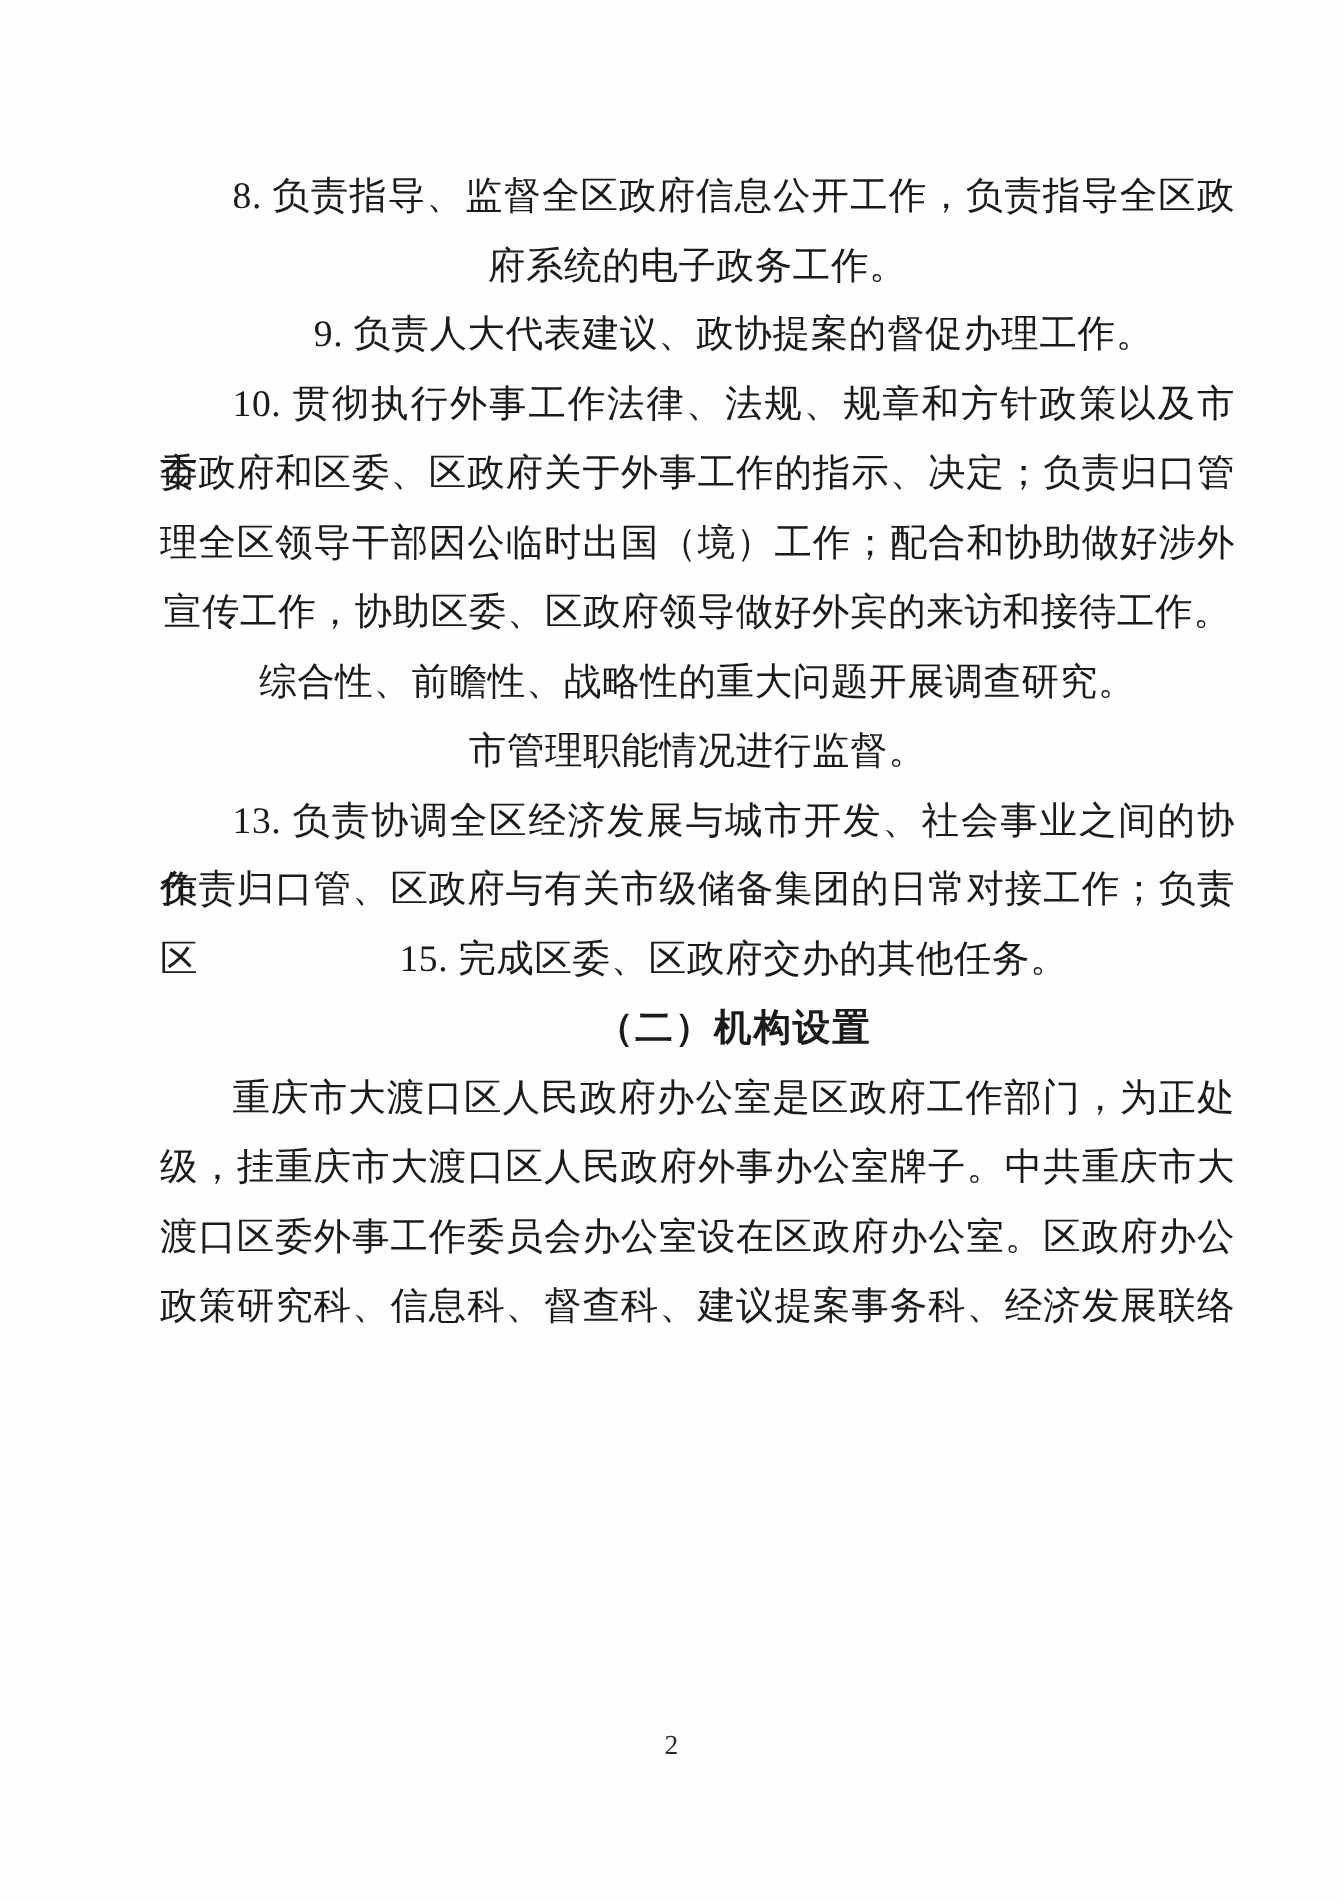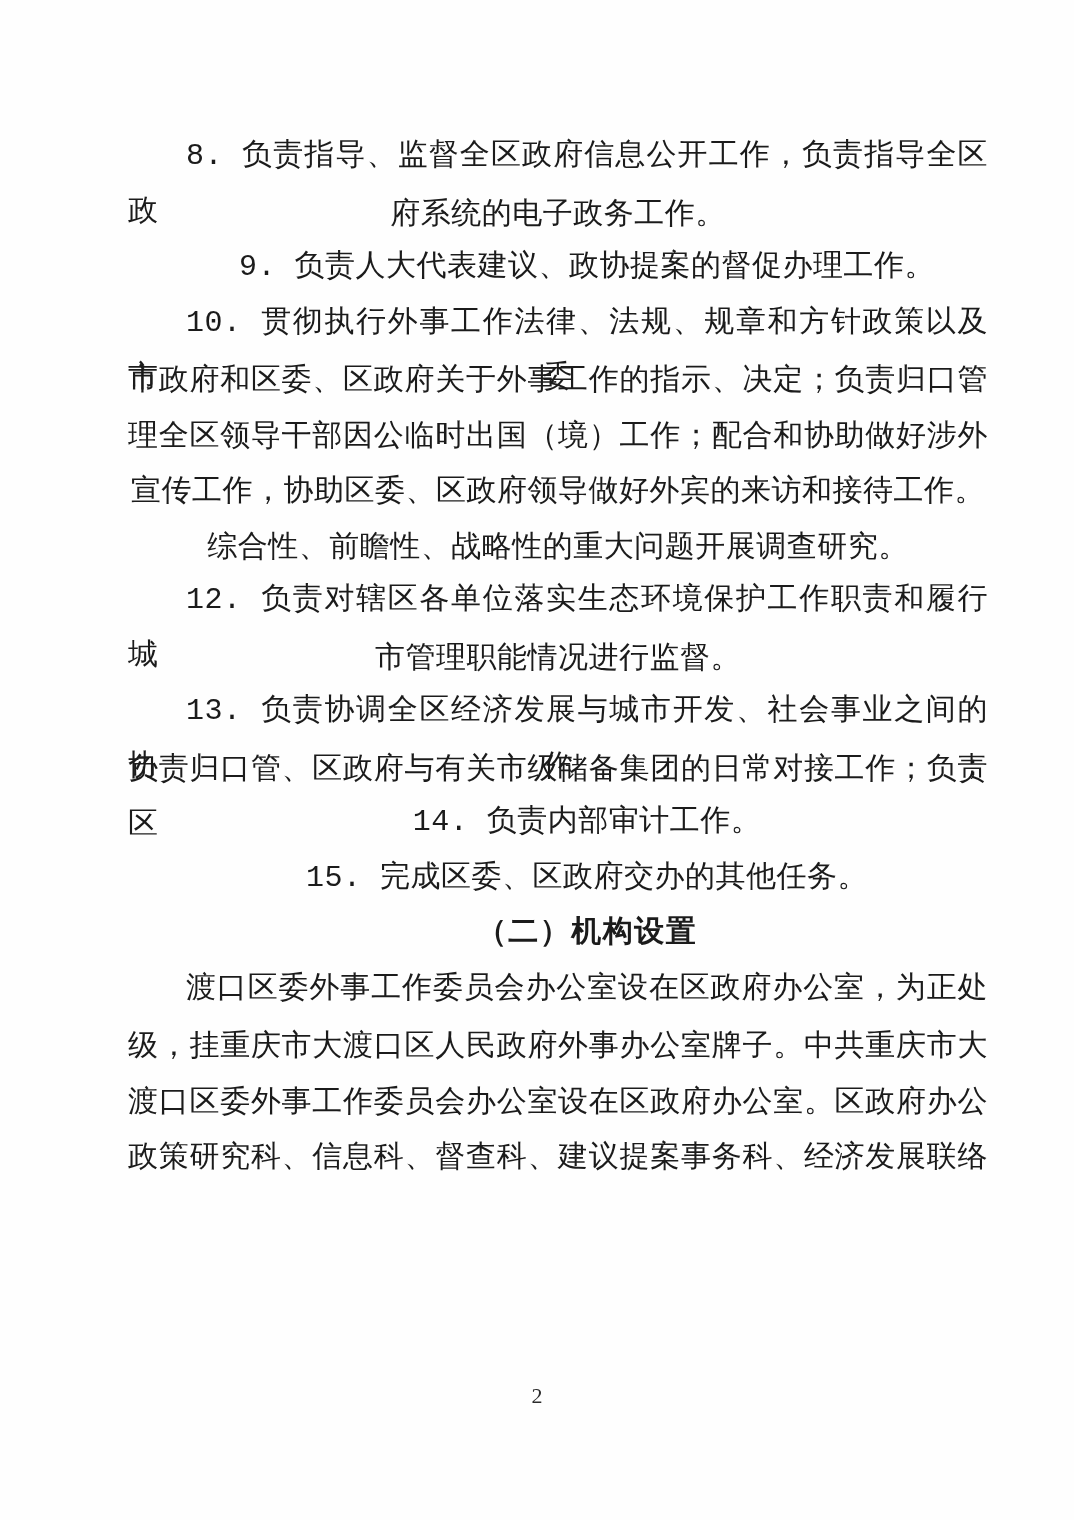--- a/index.html
+++ b/index.html
@@ -27,21 +27,21 @@
     font-size: 30px;
     letter-spacing: 0.5px;
     text-align: center;
     white-space: nowrap;
   }
   .line.j {
     white-space: normal;
     text-align: justify;
     text-align-last: justify;
   }
-  .line.indent { text-indent: 58px; font-family: Liberation Mono, monospace; }
+  .line.indent { text-indent: 58px; }
   .para-heading .line {
     font-weight: 700;
     letter-spacing: 1.5px;
   }
   .page-number {
     position: absolute;
     top: 1381px; left: 0;
     width: 100%;
     text-align: center;
     font-size: 22px;
@@ -64,37 +64,33 @@
       <section class="para para-item">
         <div class="line j indent">10. 贯彻执行外事工作法律、法规、规章和方针政策以及市委、</div>
         <div class="line j">市政府和区委、区政府关于外事工作的指示、决定；负责归口管</div>
         <div class="line j">理全区领导干部因公临时出国（境）工作；配合和协助做好涉外</div>
         <div class="line">宣传工作，协助区委、区政府领导做好外宾的来访和接待工作。</div>
       </section>
       <section class="para para-item">
         <div class="line">综合性、前瞻性、战略性的重大问题开展调查研究。</div>
       </section>
       <section class="para para-item">
-        <div class="line j indent">12. 负责对辖区各单位落实生态环境保护工作职责和履行城</div>
         <div class="line">市管理职能情况进行监督。</div>
       </section>
       <section class="para para-item">
         <div class="line j indent">13. 负责协调全区经济发展与城市开发、社会事业之间的协作；</div>
         <div class="line j">负责归口管、区政府与有关市级储备集团的日常对接工作；负责区</div>
-      </section>
-      <section class="para para-item">
-        <div class="line indent">14. 负责内部审计工作。</div>
       </section>
       <section class="para para-item">
         <div class="line indent">15. 完成区委、区政府交办的其他任务。</div>
       </section>
       <section class="para para-heading">
         <div class="line indent">（二）机构设置</div>
       </section>
       <section class="para para-body">
-        <div class="line j indent">渡口区委外事工作委员会办公室设在区政府办公室，为正处</div>
+        <div class="line j indent">重庆市大渡口区人民政府办公室是区政府工作部门，为正处</div>
         <div class="line j">级，挂重庆市大渡口区人民政府外事办公室牌子。中共重庆市大</div>
         <div class="line j">渡口区委外事工作委员会办公室设在区政府办公室。区政府办公</div>
         <div class="line j">政策研究科、信息科、督查科、建议提案事务科、经济发展联络</div>
       </section>
     </main>
   <footer class="page-number">2</footer>
 </div>
 
 </body></html>

